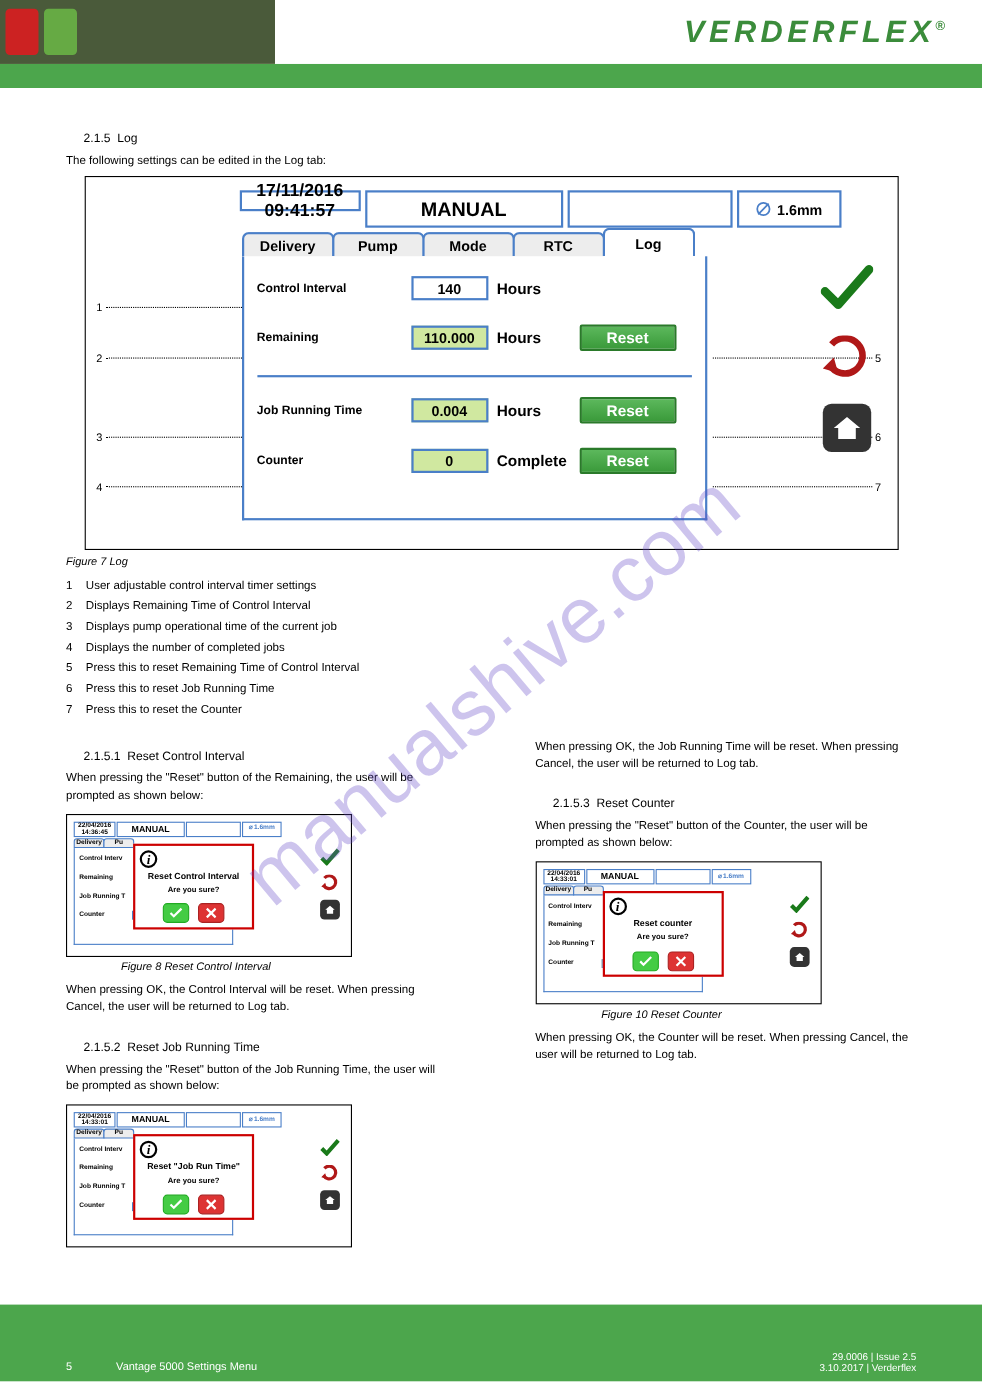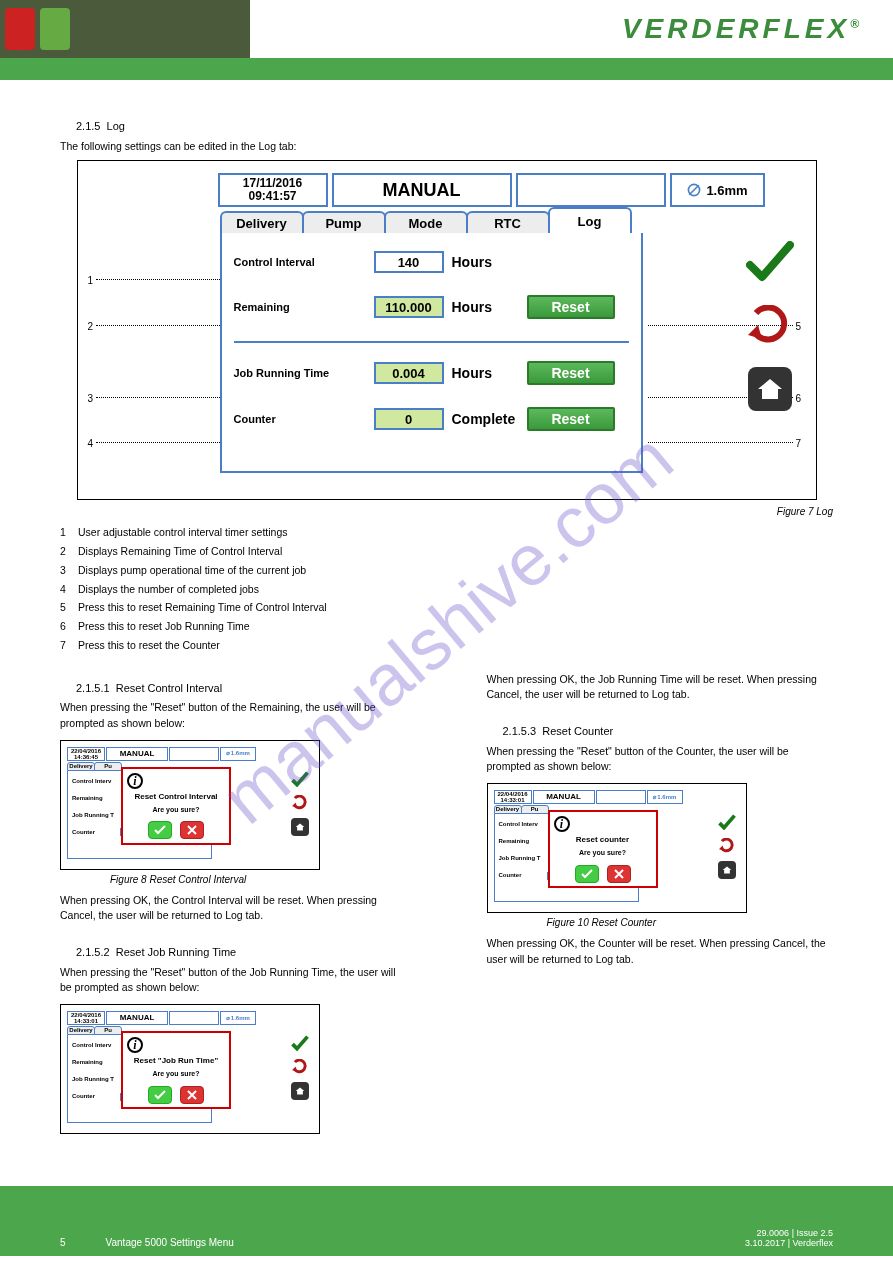--- a/index.html
+++ b/index.html
@@ -9,26 +9,26 @@
   .header-img::before { content:""; position:absolute; left:5px; top:8px; width:30px; height:42px; background:#c22; border-radius:4px; }
   .header-img::after { content:""; position:absolute; left:40px; top:8px; width:30px; height:42px; background:#6a4; border-radius:4px; }
   .brand { font-weight: bold; font-size: 28px; letter-spacing: 4px; color: #3b8c3b; margin-right: 30px; font-style: italic; position: relative; }
   .brand .flex { font-style: italic; }
   .brand .reg { font-size: 12px; vertical-align: super; }
   .green-bar { width: 100%; height: 22px; background: #4ca64c; }
   .content { padding: 30px 60px; font-size: 11px; line-height: 1.5; }
   .section-title { font-weight: normal; font-size: 11px; margin: 8px 16px 4px; }
   .sub { font-size: 10.5px; }
   .fig-wrap { border: 1px solid #000; padding: 12px; margin: 6px auto 4px; width: 740px; height: 340px; position: relative; }
-  .fig-caption { font-style: italic; font-size: 10px; text-align: right; margin-top: 2px; }
+  .fig-caption { font-style: italic; font-size: 10px; text-align: left; margin-top: 2px; }
   
   .hmi { position: absolute; left: 140px; top: 12px; width: 600px; }
   .topbar { display: flex; gap: 4px; }
   .box { border: 2px solid #4a7fc8; background: #fff; font-weight: bold; font-size: 14px; display: flex; align-items: center; justify-content: center; }
-  .dt { width: 110px; height: 34px; flex-direction: column; font-size: 12px; line-height: 1.1; }
+  .dt { width: 110px; height: 19px; flex-direction: column; font-size: 16px; line-height: 1.1; }
   .titlebox { width: 180px; height: 34px; font-size: 18px; }
   .blankbox { width: 150px; height: 34px; }
   .tubebox { width: 95px; height: 34px; font-size: 13px; gap:4px; }
   .tubebox svg { width:16px; height:16px; }
   .tabs { display: flex; margin-top: 4px; margin-left: 2px; }
   .tab { border: 2px solid #4a7fc8; font-weight: bold; font-size: 13px; width: 84px; height: 22px; display:flex; align-items:center; justify-content:center; background:#ededed; border-bottom: none; border-top-left-radius:6px; border-top-right-radius:6px; margin-right:-2px; }
   .tab.active { background:#fff; height:26px; margin-top:-4px; }
   .panel { border: 2px solid #4a7fc8; border-top:none; width: 423px; height: 240px; padding: 18px 12px; background:#fff; margin-left:2px; }
   .row { display:flex; align-items:center; margin-bottom:22px; }
   .row .lbl { width:140px; font-weight:bold; font-size:11px; }

